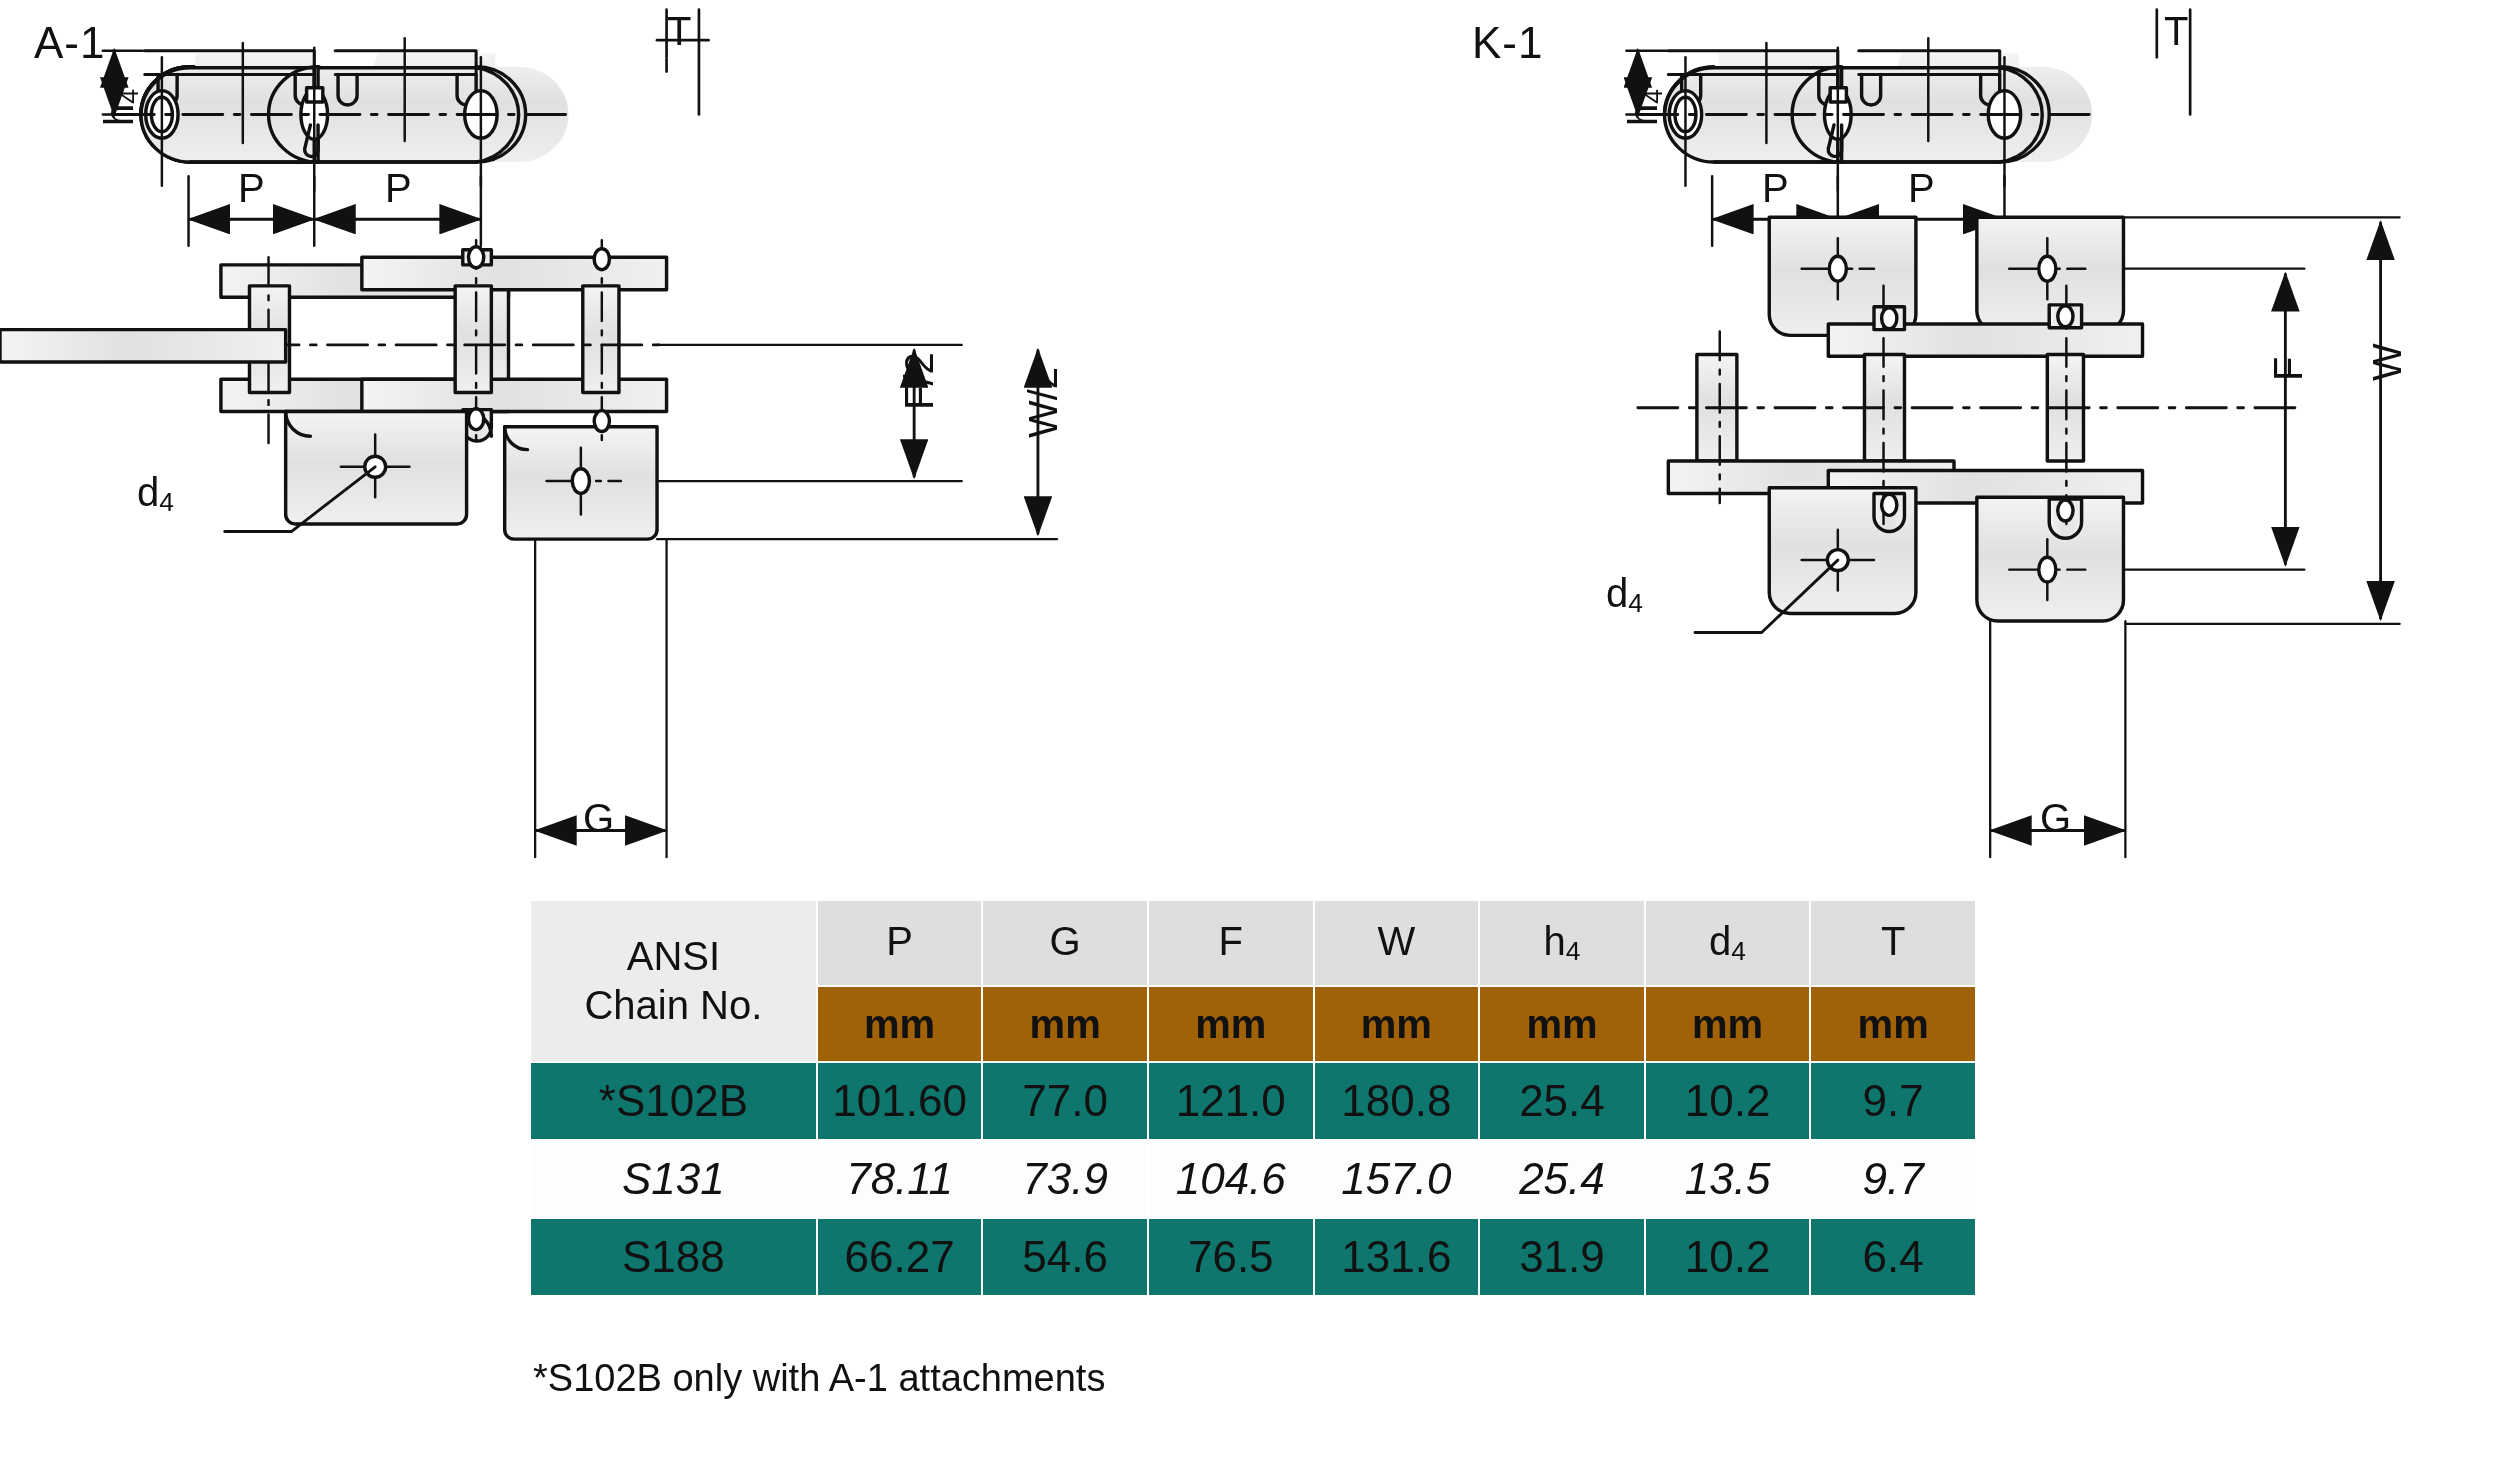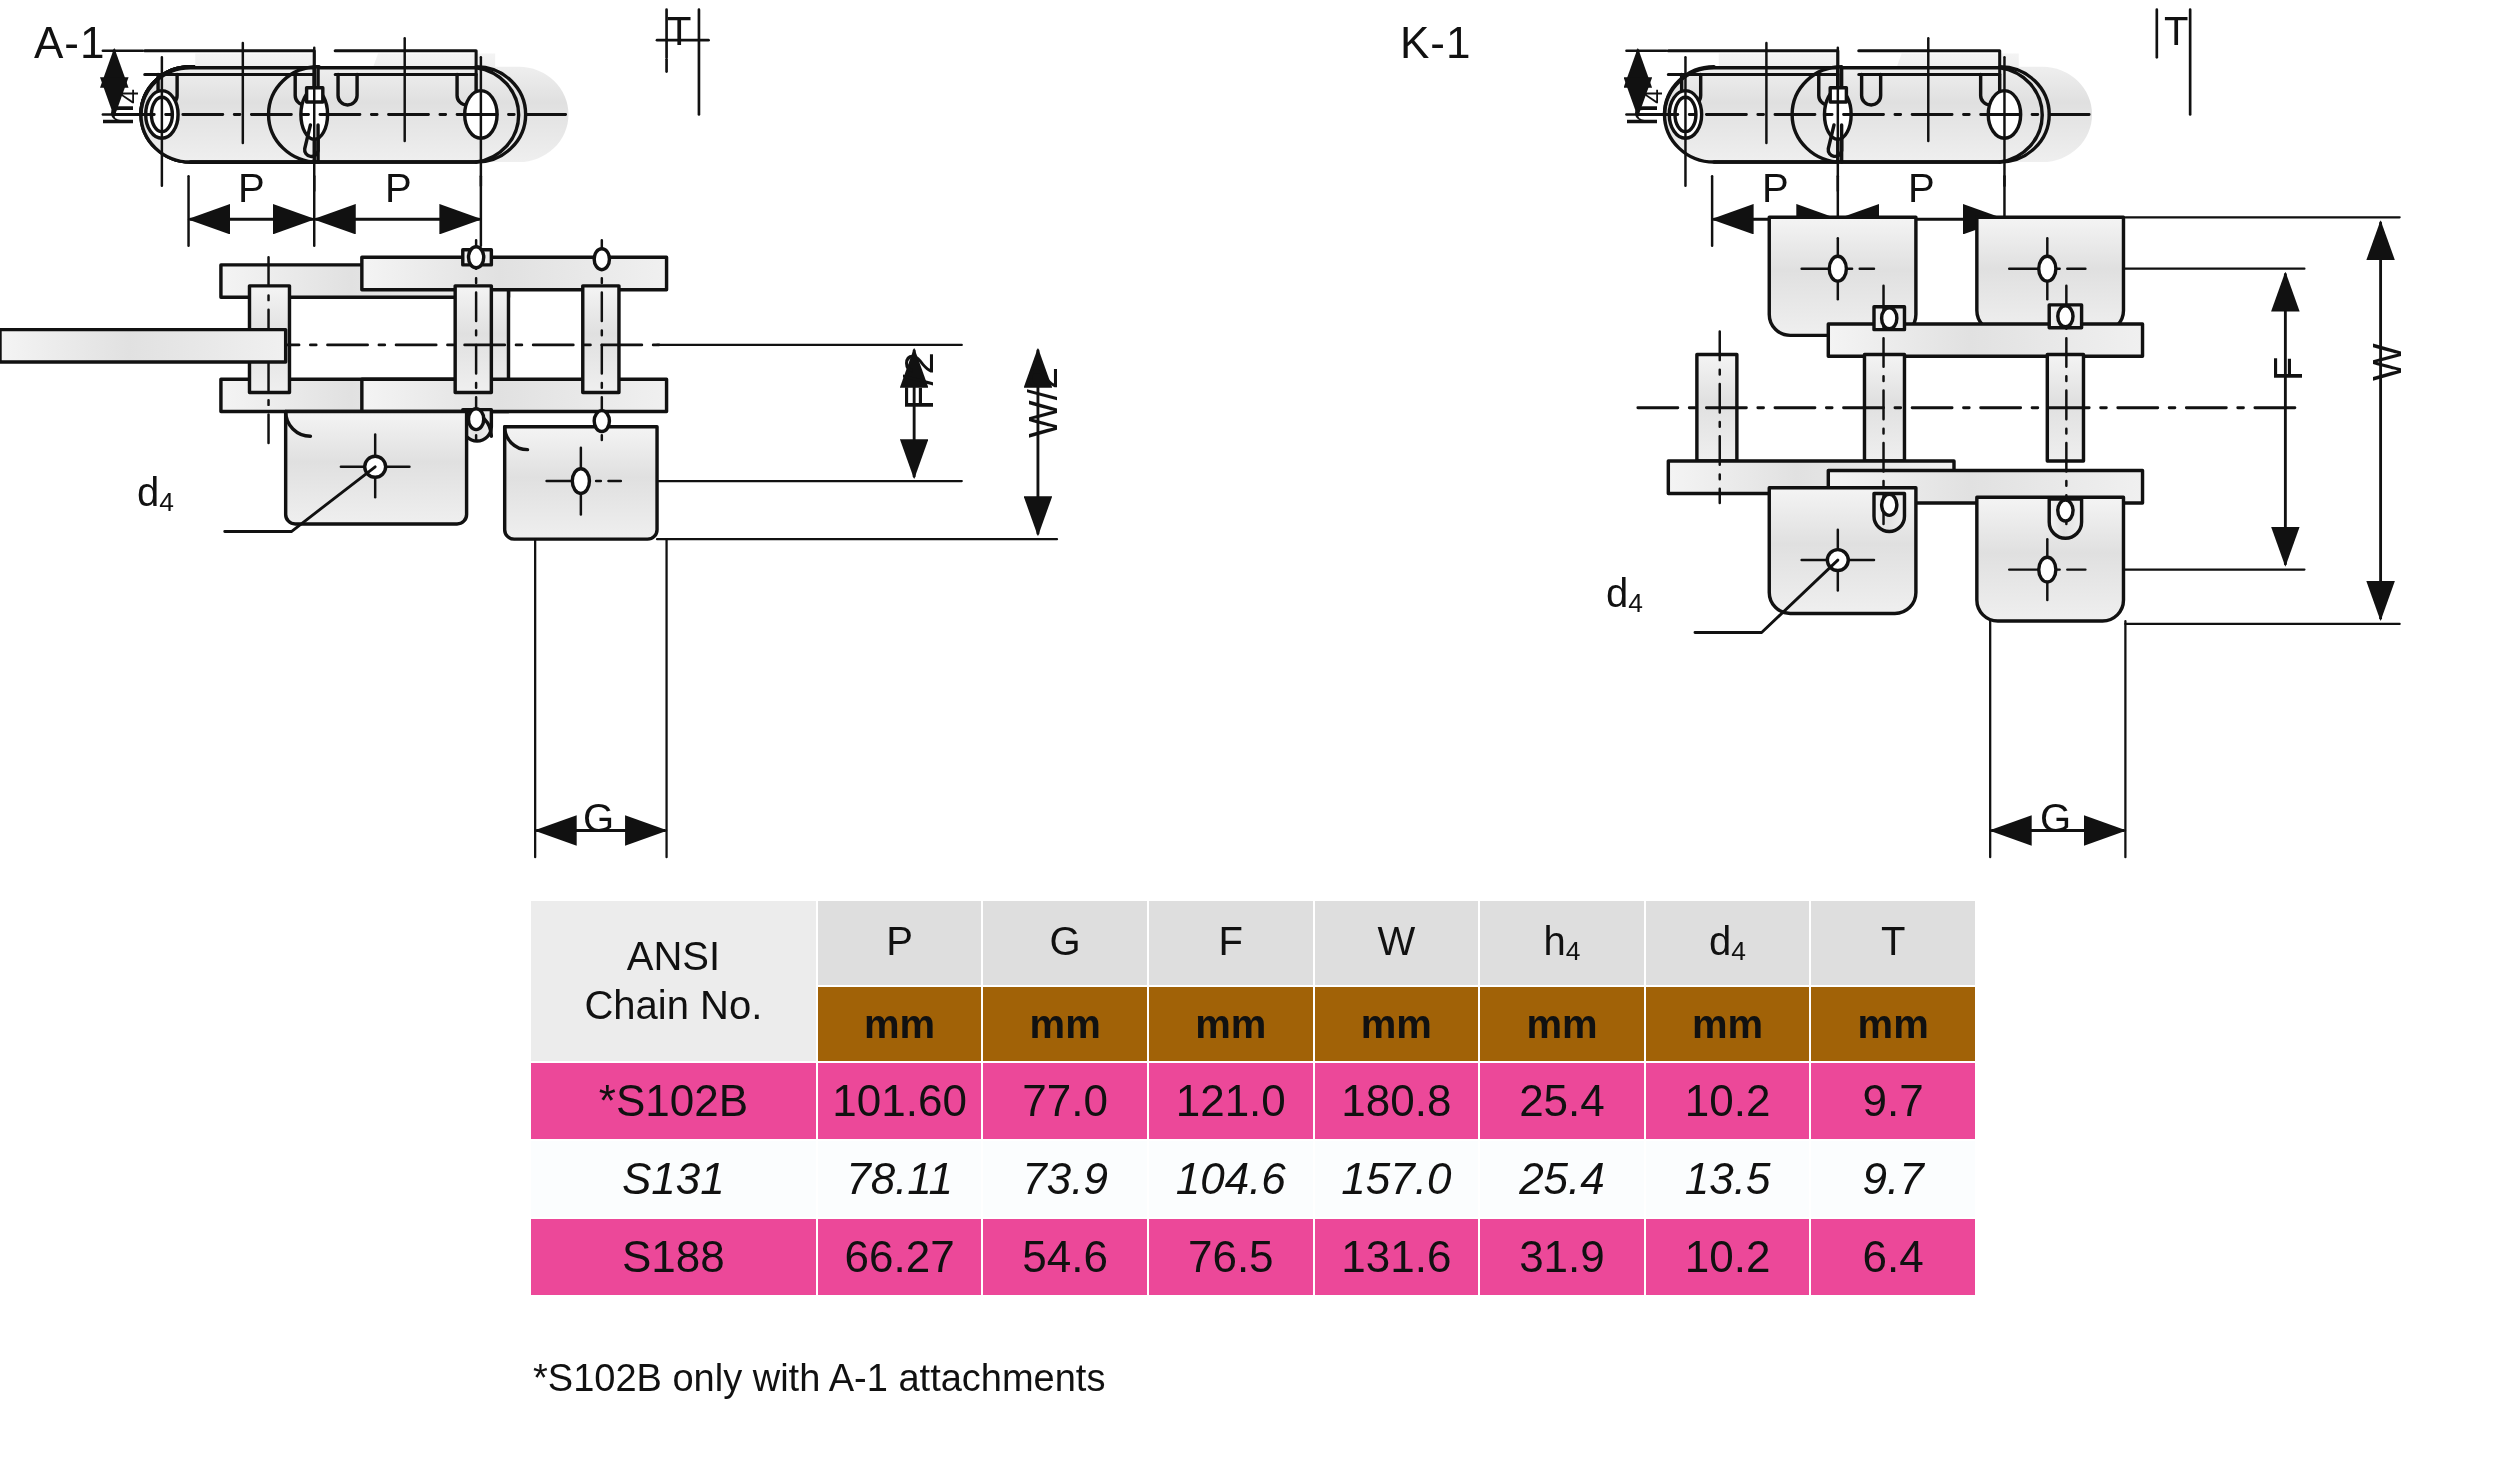--- a/index.html
+++ b/index.html
@@ -40,21 +40,21 @@
     text-align: center;
     vertical-align: middle;
     color: #111;
     font-size: 40px;
     padding: 0;
     border: 0;
   }
   td.hdr-sym   { background: #dedede; height: 84px; font-size: 42px; }
   td.hdr-unit  { background: #a16207; height: 74px; font-size: 38px; font-weight: bold; }
   td.hdr-name  { background: #ececec; font-size: 40px; line-height: 1.22; }
-  tr.row-alt td { background: #ec4899; }
+  tr.row-alt td { background: #0f766e; }
   tr.row-plain td { background: #fbfdfe; font-style: italic; }
   #spec-table tbody tr.data-row td { height: 76px; font-size: 44px; }
 
   .footnote {
     position: absolute;
     left: 533px; top: 1333px;
     font-size: 38px;
     color: #111;
     margin-top: 24px;
   }
@@ -322,21 +322,21 @@
       <path d="M2400,288 L2400,592" stroke-width="3" marker-start="url(#arS)" marker-end="url(#ar)"></path>
       <path d="M2500,234 L2500,649" stroke-width="3" marker-start="url(#arS)" marker-end="url(#ar)"></path>
 
       <path d="M2090,652 L2090,900" stroke-width="2.4"></path>
       <path d="M2232,652 L2232,900" stroke-width="2.4"></path>
       <path d="M2092,872 L2230,872" stroke-width="3.2" marker-start="url(#arS)" marker-end="url(#ar)"></path>
     </g>
   </svg>
 
   <div class="lbl lbl-view" style="left:34px; top:21px;">A-1</div>
-  <div class="lbl lbl-view" style="left:1400px; top:21px;">K-1</div>
+  <div class="lbl lbl-view" style="left:1472px; top:21px;">K-1</div>
 
   <div class="lbl lbl-dim rot90" style="left:99px; top:126px;">
     <span>h</span><span class="sub">4</span>
   </div>
   <div class="lbl lbl-dim rot90" style="left:1623px; top:126px;">
     <span>h</span><span class="sub">4</span>
   </div>
 
   <div class="lbl lbl-dim" style="left:667px; top:11.4px;">T</div>
   <div class="lbl lbl-dim" style="left:2164px; top:11.4px;">T</div>

